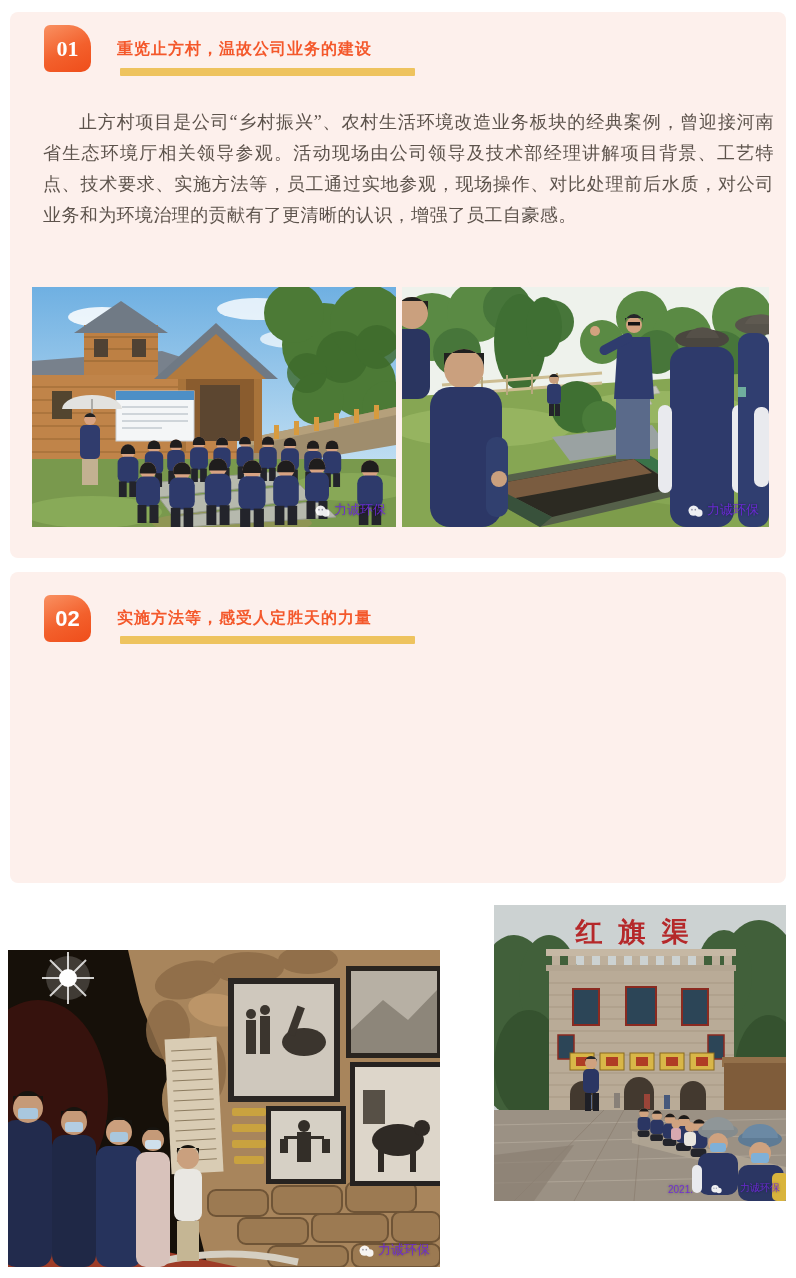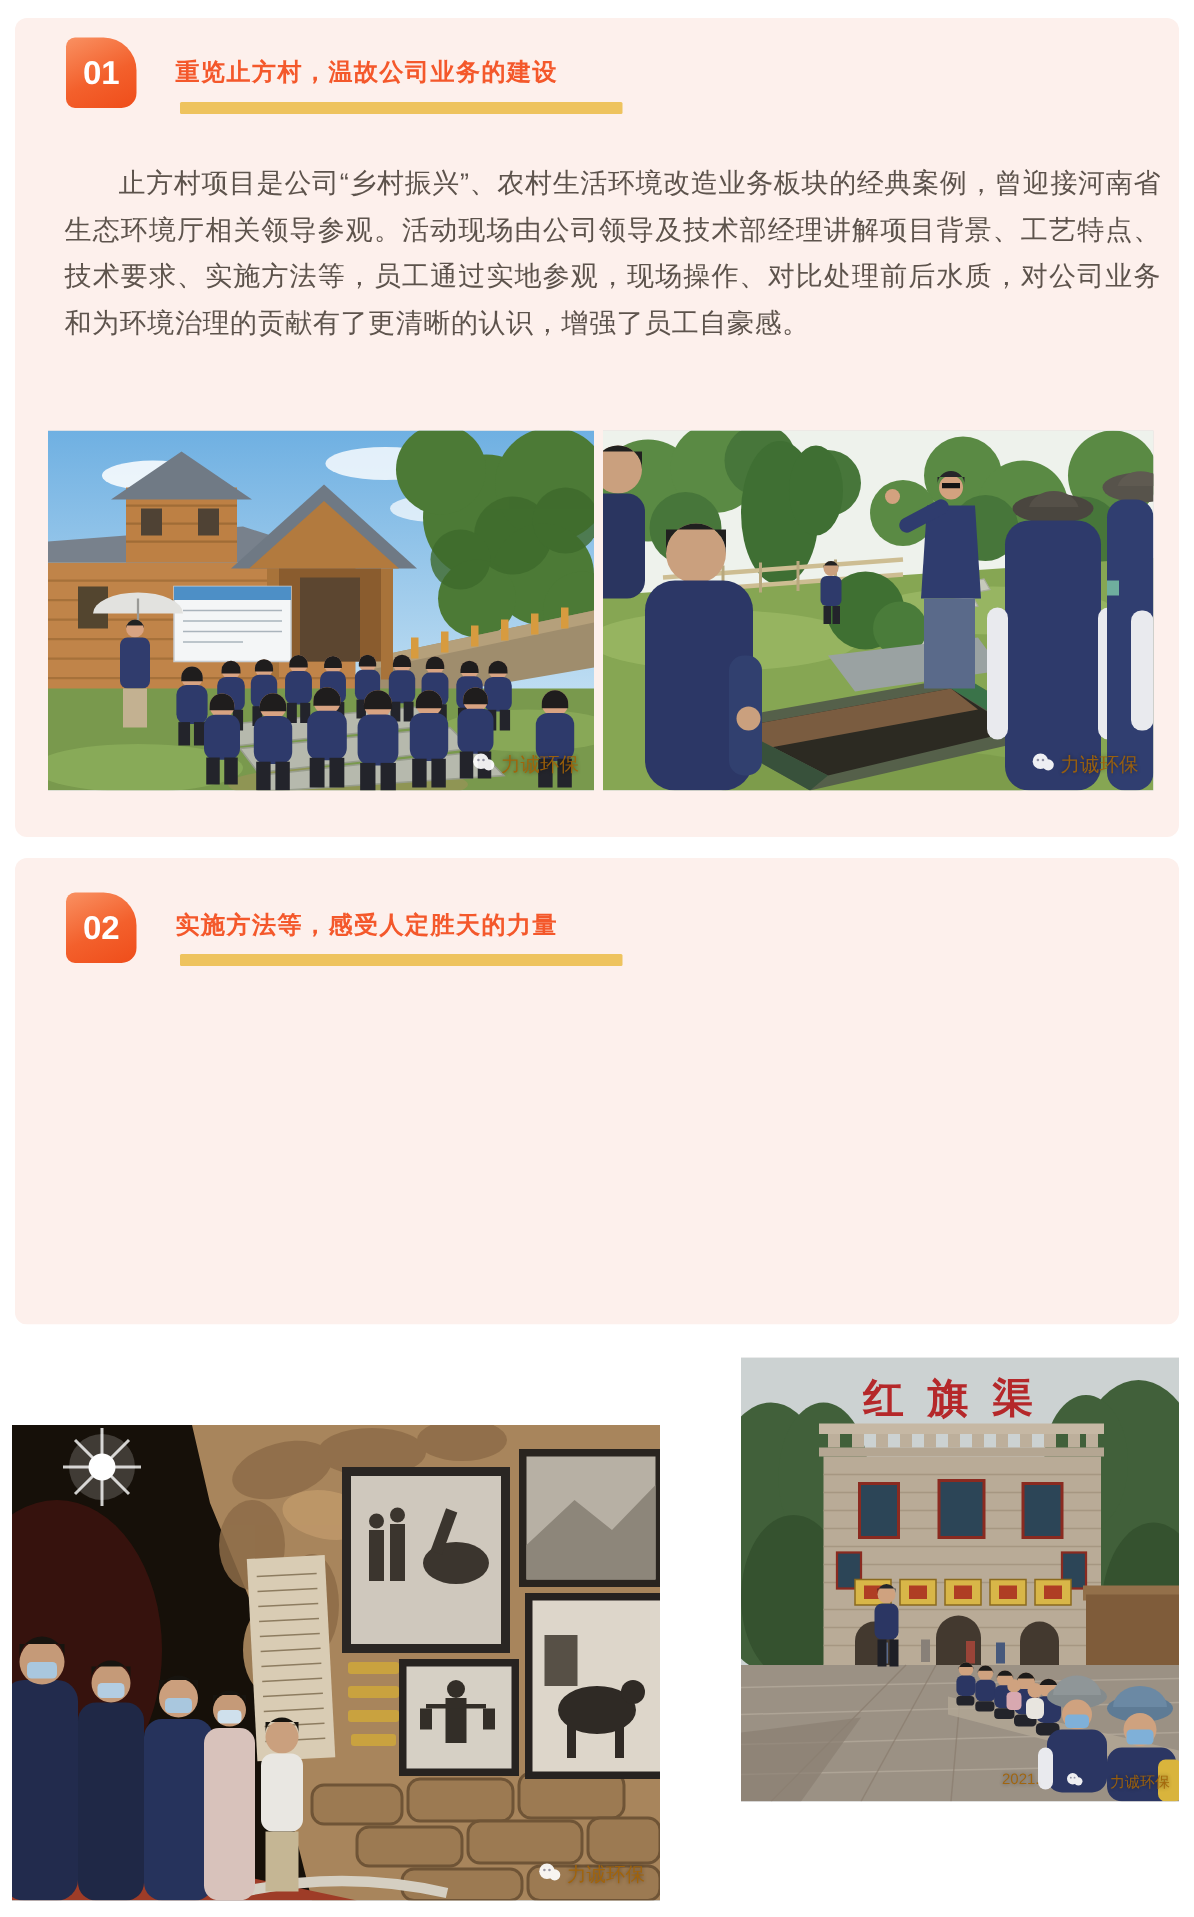--- a/index.html
+++ b/index.html
@@ -1,19 +1,19 @@
 <!DOCTYPE html>
 <html><head>
 <meta charset="utf-8">
 <style>
   html,body{margin:0;padding:0;background:#ffffff;}
   .page{position:relative;width:796px;height:1278px;background:#ffffff;overflow:hidden;
         font-family:"Liberation Sans","DejaVu Sans",sans-serif;}
   .card{position:absolute;left:10px;width:776px;background:#fdf0ec;border-radius:8px;}
-  #card1{top:12px;height:312px;}
+  #card1{top:12px;height:312px;font-family:Liberation Serif, serif;}
   #card2{top:264px;height:294px;}
   #card3{top:572px;height:311px;}
   .badge{position:absolute;left:34px;width:47px;height:47px;
          background:linear-gradient(155deg,#f99162 0%,#f3602c 55%,#ef4d1a 100%);
          border-radius:6px 22px 10px 6px;display:flex;align-items:center;justify-content:center;
          color:#ffffff;font-size:22px;font-weight:700;}
   #card1 .badge{top:13px;}
   #card3 .badge{top:23px;}
   .sec-title{position:absolute;left:107px;margin:0;font-size:16px;line-height:1;
              font-weight:700;color:#f4582b;letter-spacing:1px;white-space:nowrap;}
@@ -26,22 +26,22 @@
              color:#5d534c;text-align:justify;text-indent:2em;letter-spacing:.4px;}
   #card1 .body-text{top:85px;}
   #card3 .body-text{top:93px;}
   .photo{position:absolute;margin:0;overflow:hidden;background:#ddd;}
   .photo svg{display:block;width:100%;height:100%;}
   #photo1{left:22px;top:23px;width:364px;height:240px;}
   #photo2{left:392px;top:23px;width:367px;height:240px;}
   .bottom{position:absolute;left:0;top:883px;width:796px;height:395px;background:#ffffff;}
   #photo3{left:8px;top:67px;width:432px;height:317px;}
   #photo4{left:494px;top:22px;width:292px;height:296px;}
-  .wm{position:absolute;right:10px;bottom:8px;display:flex;align-items:flex-start;gap:4px;
-      color:#a16207;opacity:.92;font-size:13px;text-shadow:0 0 3px rgba(0,0,0,.45);}
+  .wm{position:absolute;right:10px;bottom:8px;display:flex;align-items:flex-end;gap:4px;
+      color:#6d28d9;opacity:.92;font-size:13px;text-shadow:0 0 3px rgba(0,0,0,.45);}
   .wm-sm{font-size:10px;right:6px;bottom:6px;gap:18px;}
   .wm .icon{display:inline-flex;}
 </style>
 </head>
 <body>
 
 <div class="page">
 
   <section class="card" id="card1">
     <div class="badge">

